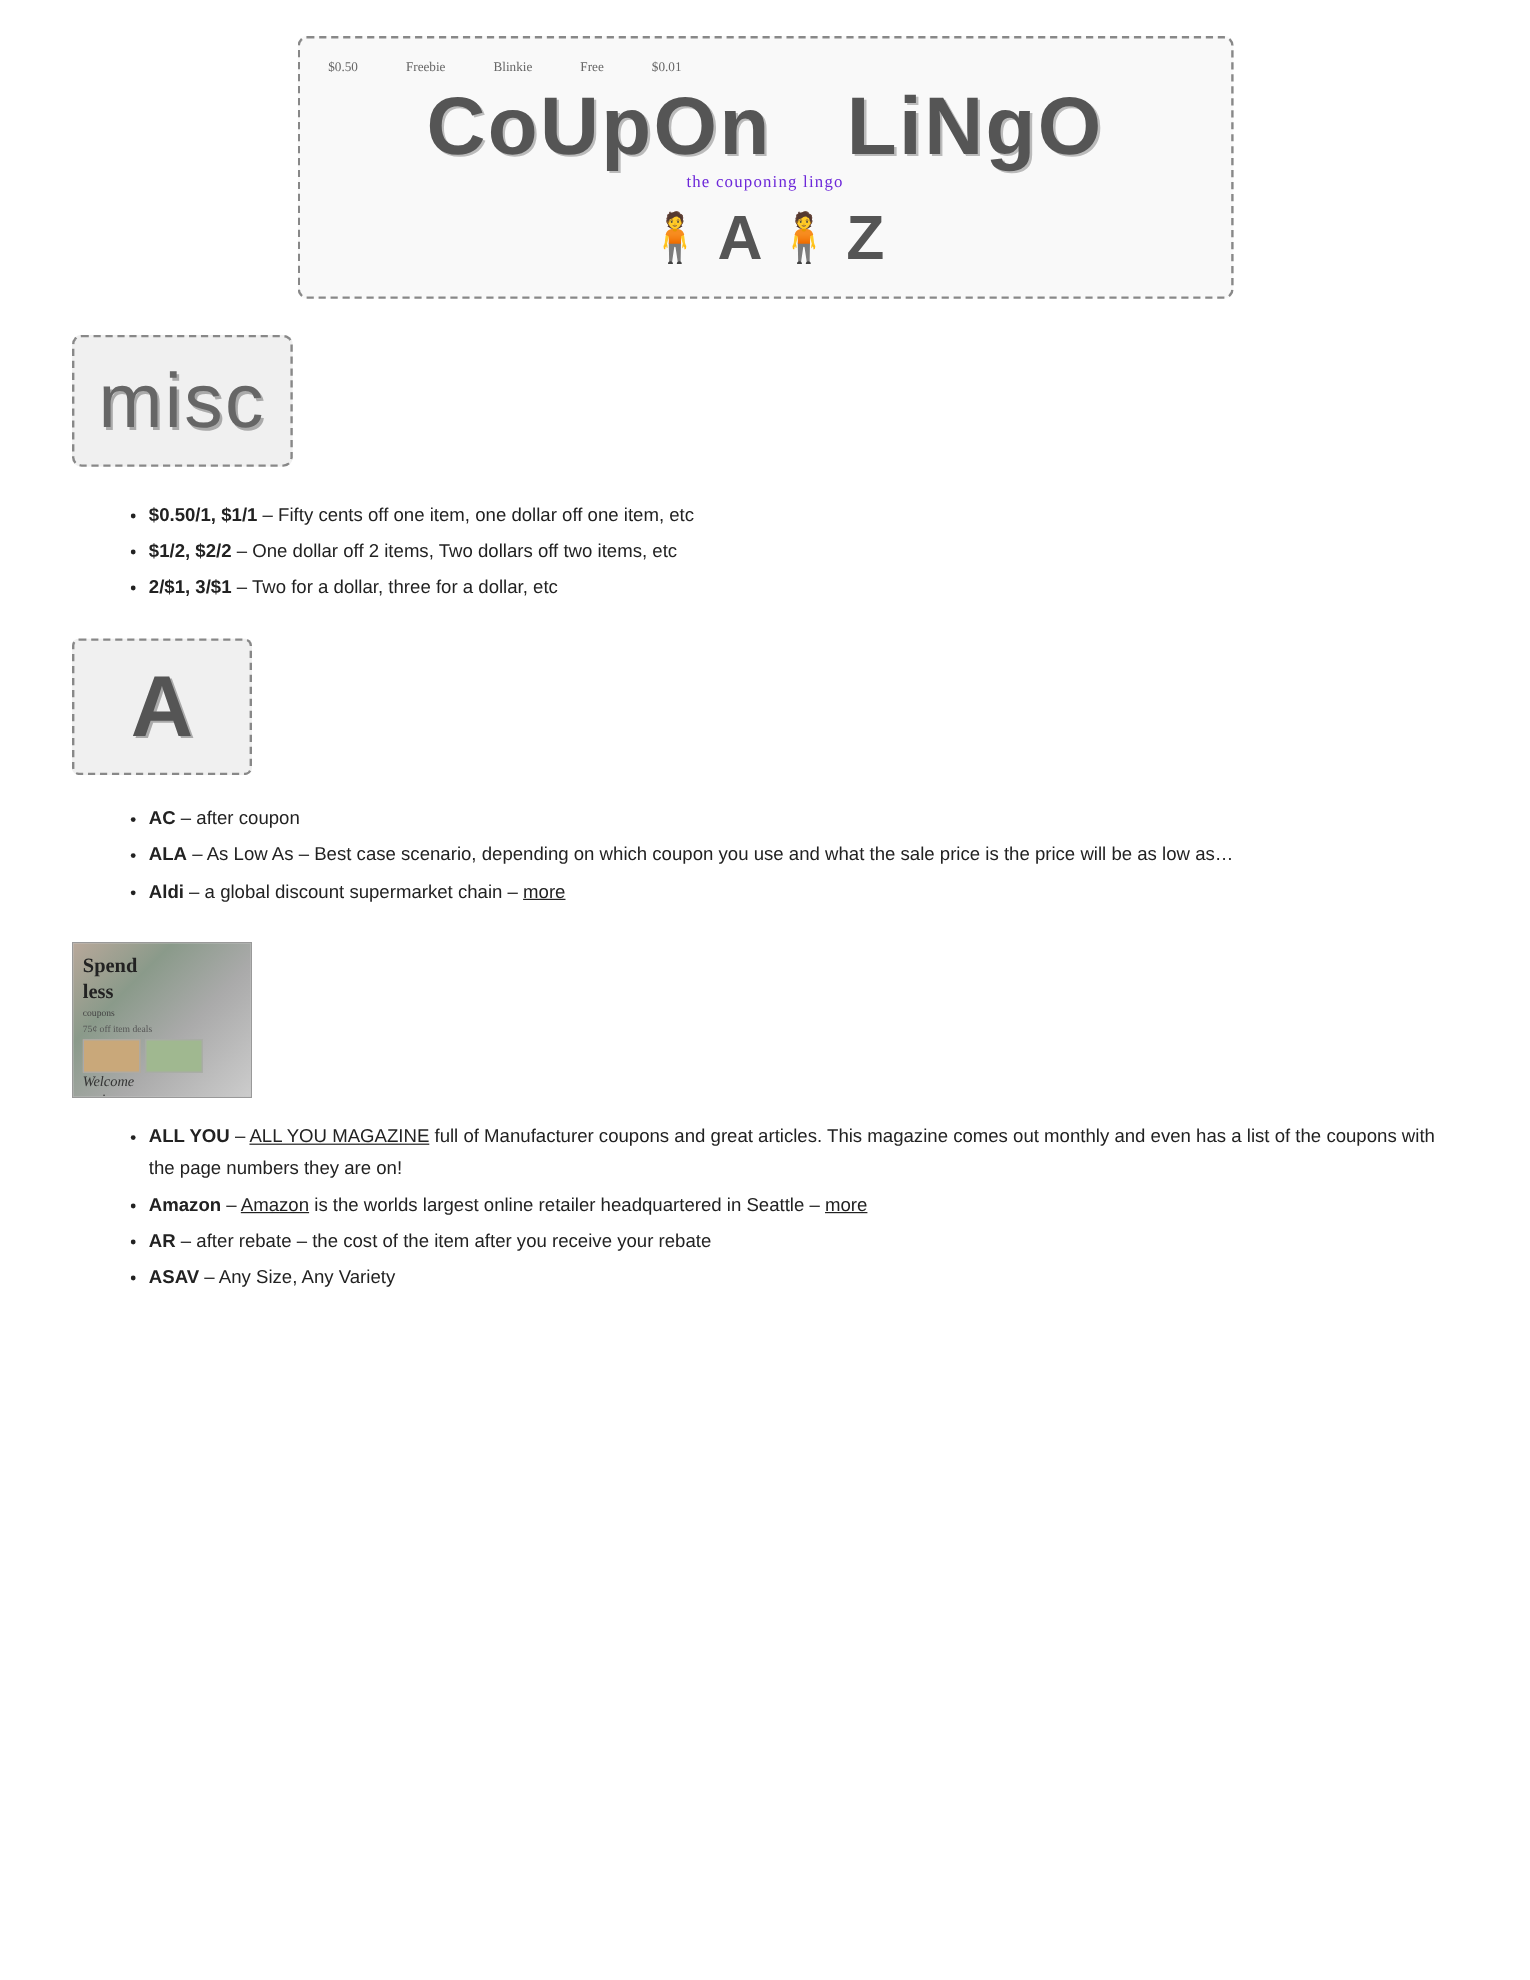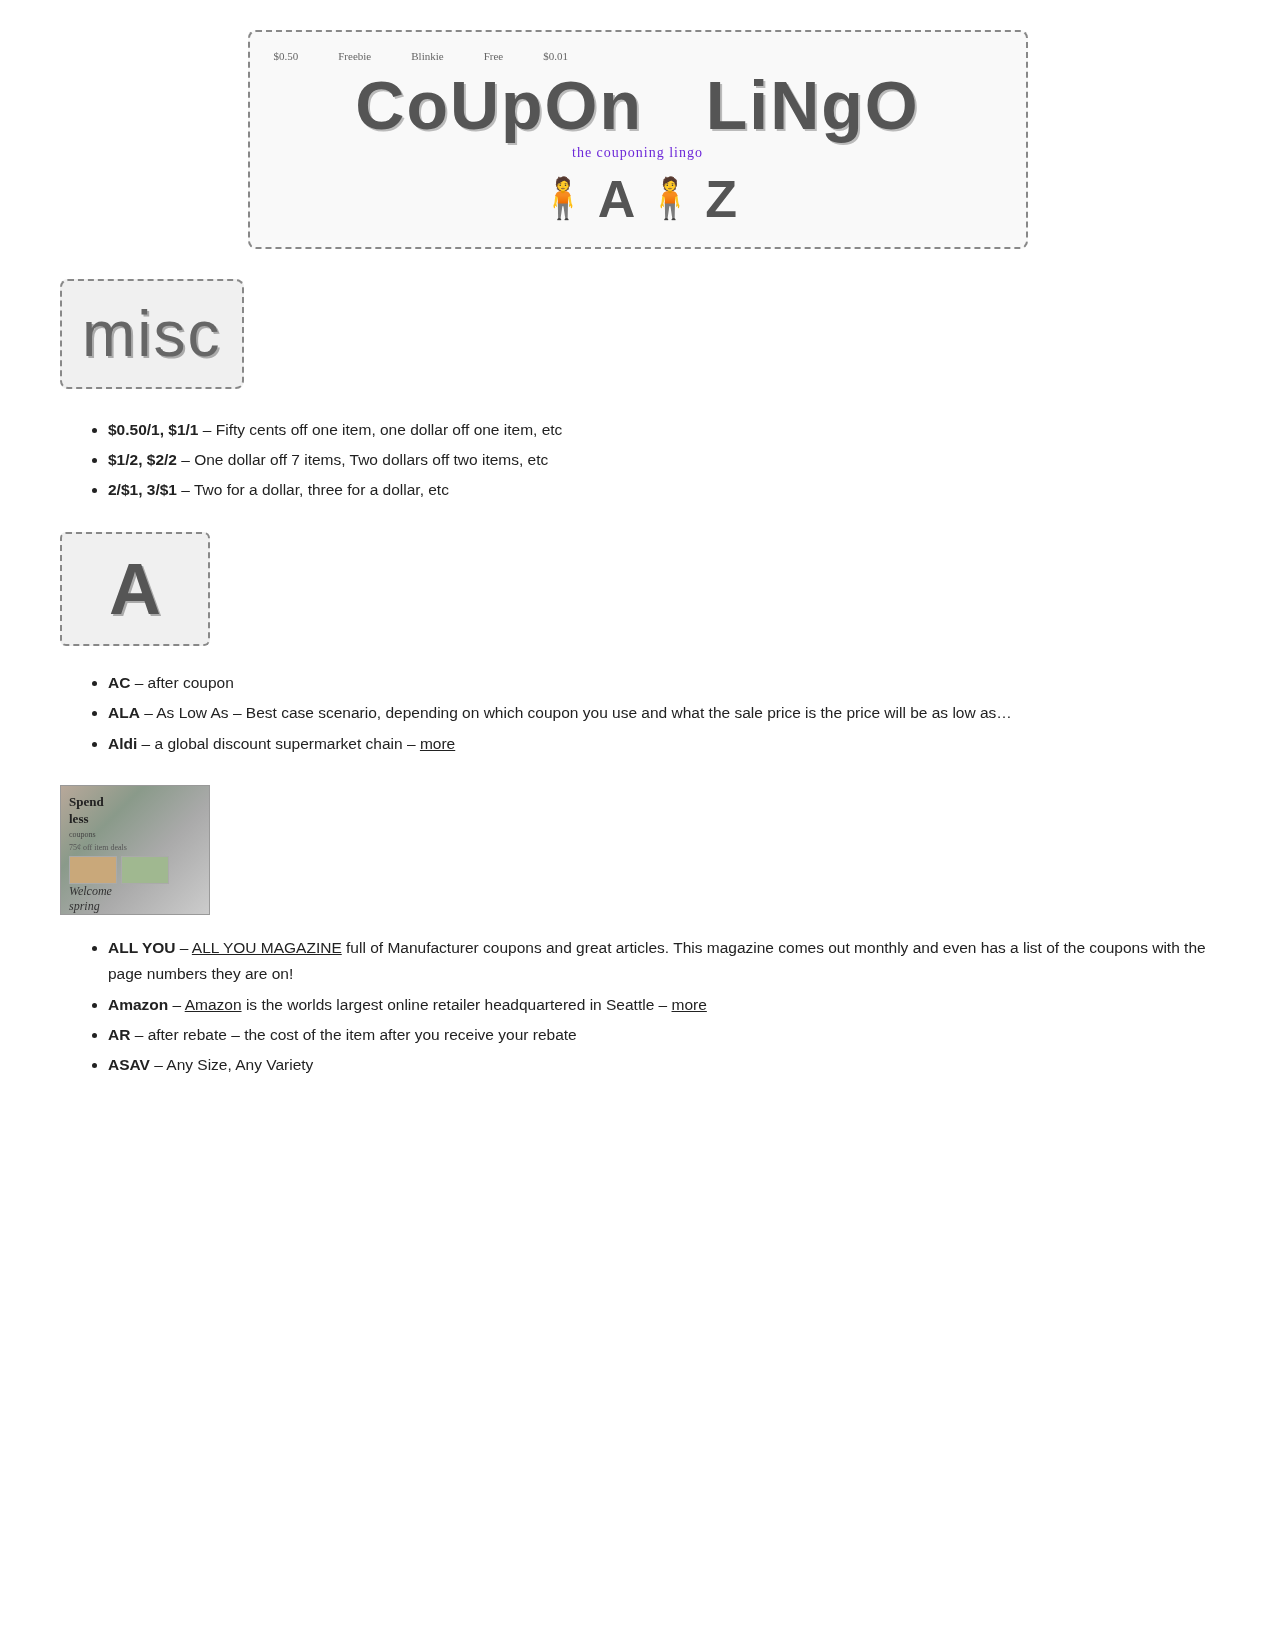--- a/index.html
+++ b/index.html
@@ -75,21 +75,21 @@
       font-weight: 400;
       color: #666;
       font-family: Arial Black, Arial, sans-serif;
       text-shadow: 2px 2px 0 #aaa;
       letter-spacing: 2px;
     }
 
     
     .bullet-list {
       list-style: disc;
-      margin-left: 48px;
+      margin-left: 64px;
       margin-bottom: 28px;
       line-height: 1.7;
     }
     .bullet-list li {
       margin-bottom: 4px;
       font-family: Arial, sans-serif;
       font-size: 15.5px;
     }
     .bullet-list li strong {
       font-weight: 700;
@@ -125,21 +125,21 @@
       overflow: hidden;
       display: flex;
       flex-direction: column;
       align-items: flex-start;
       padding: 8px;
       font-size: 9px;
       color: #333;
     }
     .magazine-img .mag-text {
       font-weight: 700;
-      font-size: 13px;
+      font-size: 17px;
       line-height: 1.3;
       color: #222;
     }
     .magazine-img .mag-sub {
       font-size: 8px;
       color: #444;
       margin-top: 2px;
     }
     .magazine-img .mag-footer {
       margin-top: auto;
@@ -189,21 +189,21 @@
 <div class="misc-box">
   <div class="misc-text">misc</div>
 </div>
 
 
 <ul class="bullet-list section-gap">
   <li>
     <strong>$0.50/1, $1/1</strong><span> – Fifty cents off one item, one dollar off one item, etc</span>
   </li>
   <li>
-    <strong>$1/2, $2/2</strong><span> – One dollar off 7 items, Two dollars off two items, etc</span>
+    <strong>$1/2, $2/2</strong><span> – One dollar off 2 items, Two dollars off two items, etc</span>
   </li>
   <li>
     <strong>2/$1, 3/$1</strong><span> – Two for a dollar, three for a dollar, etc</span>
   </li>
 </ul>
 
 
 <div class="letter-box">
   <div class="letter-a-text">A</div>
 </div>

